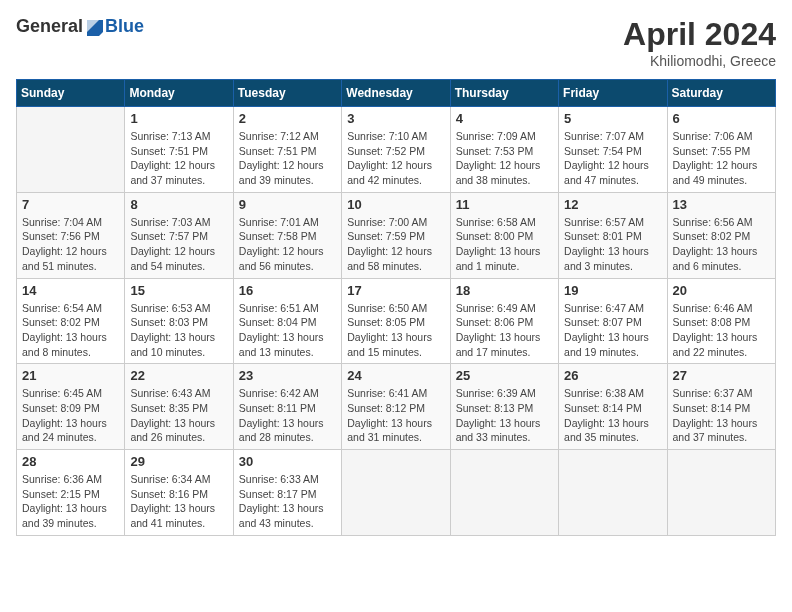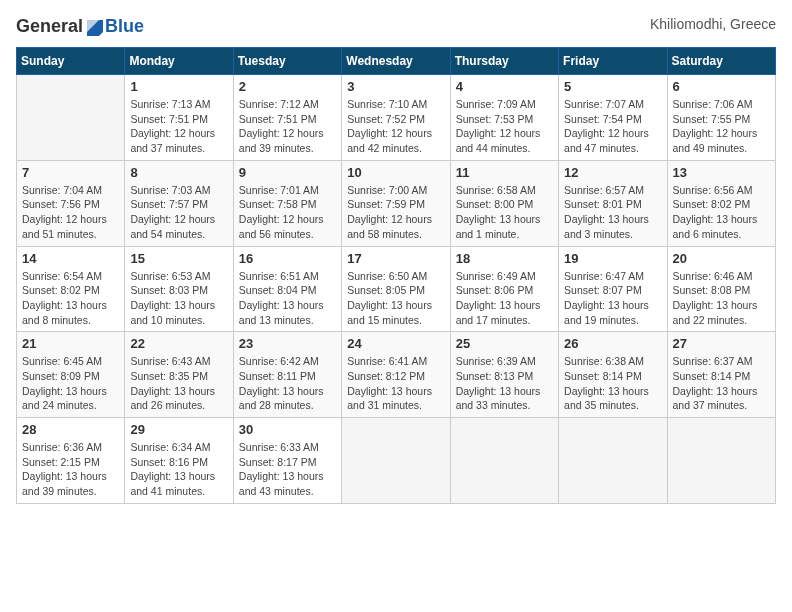--- a/index.html
+++ b/index.html
@@ -87,20 +87,21 @@
       <svg width="18" height="18" viewBox="0 0 18 18" style="margin:0 2px;">
         <polygon points="14,2 18,2 18,14 14,18 2,18 2,14" fill="#1a5fa8"></polygon>
         <polygon points="2,2 14,2 14,14 2,14" fill="#1a5fa8" opacity="0.3"></polygon>
       </svg>
     </div>
     <div>
       <span style="font-size:18px;font-weight:bold;color:#1a5fa8;">Blue</span>
     </div>
   </div>
   <div class="title-area">
+    <div class="month-title">April 2024</div>
     <div class="location">Khiliomodhi, Greece</div>
   </div>
 </div>
 
 <table class="calendar">
   <thead>
     <tr>
     <th>Sunday</th>
         <th>Monday</th>
         <th>Tuesday</th>
@@ -139,21 +140,21 @@
             <div>Daylight: 12 hours</div>
             <div>and 42 minutes.</div>
           </div>
         </td>
         <td>
           <div class="day-num">4</div>
           <div class="cell-text">
             <div>Sunrise: 7:09 AM</div>
             <div>Sunset: 7:53 PM</div>
             <div>Daylight: 12 hours</div>
-            <div>and 44 minutes.</div>
+            <div>and 38 minutes.</div>
           </div>
         </td>
         <td>
           <div class="day-num">5</div>
           <div class="cell-text">
             <div>Sunrise: 7:07 AM</div>
             <div>Sunset: 7:54 PM</div>
             <div>Daylight: 12 hours</div>
             <div>and 47 minutes.</div>
           </div>

